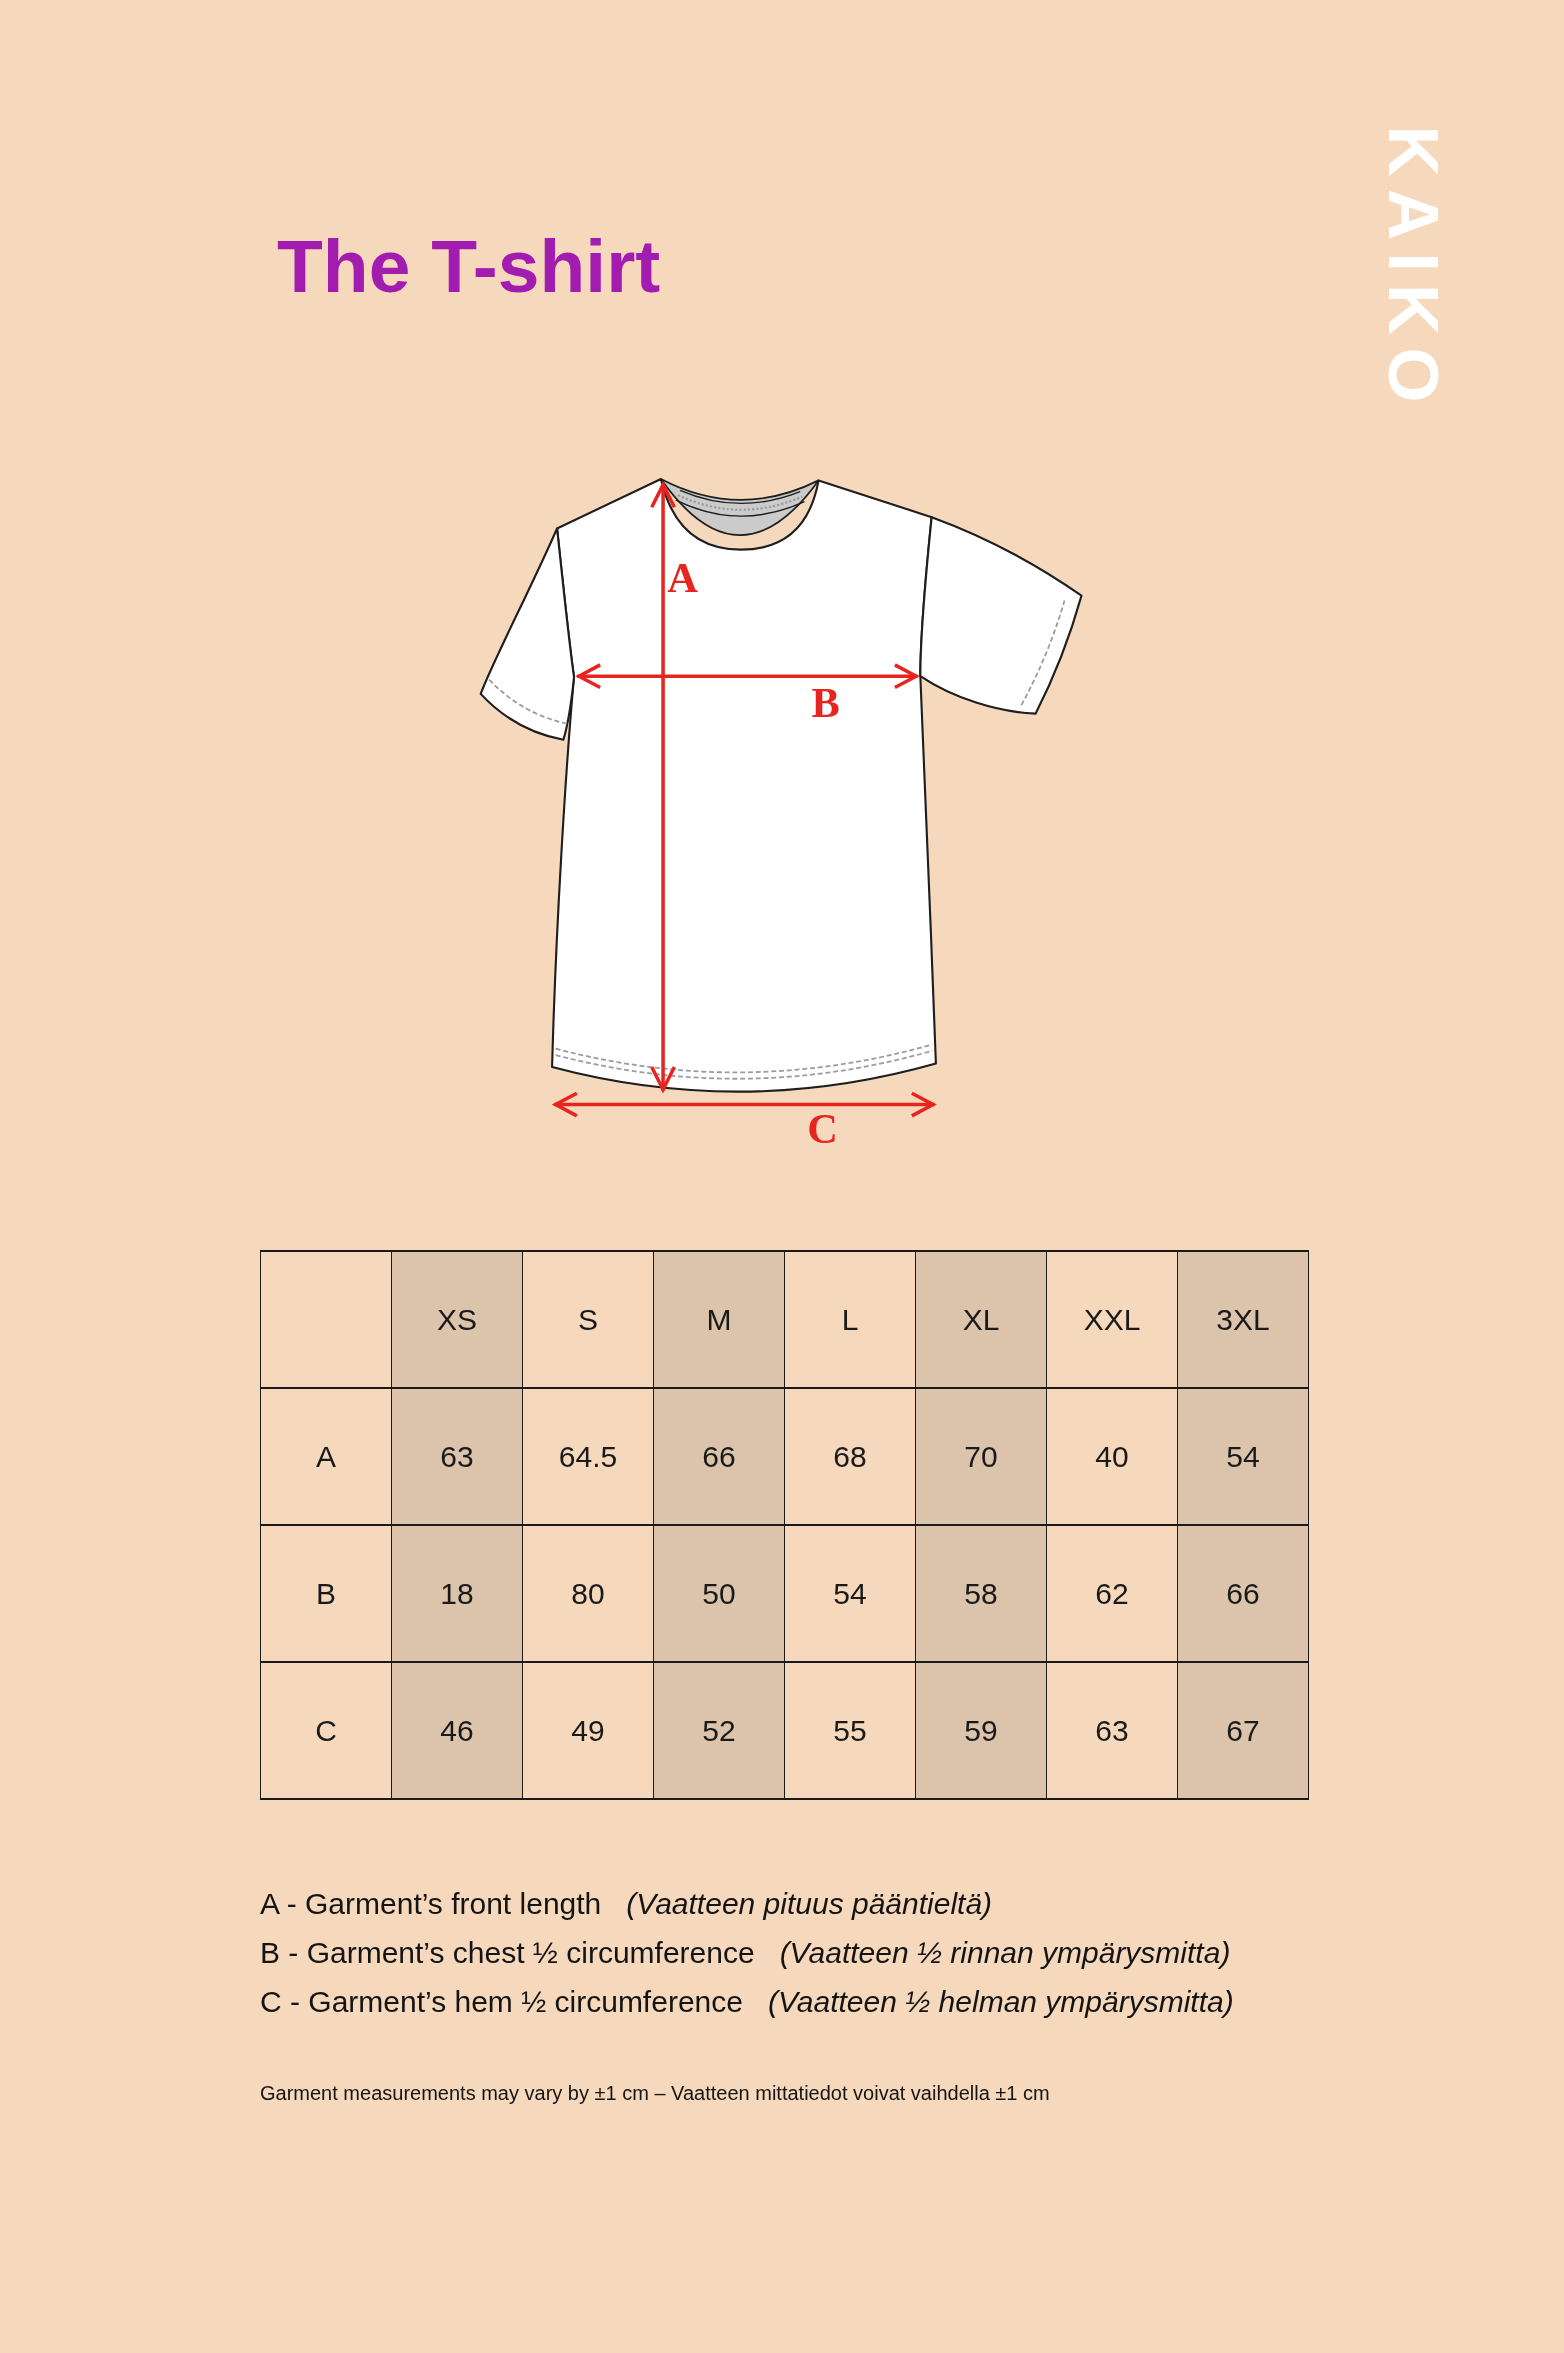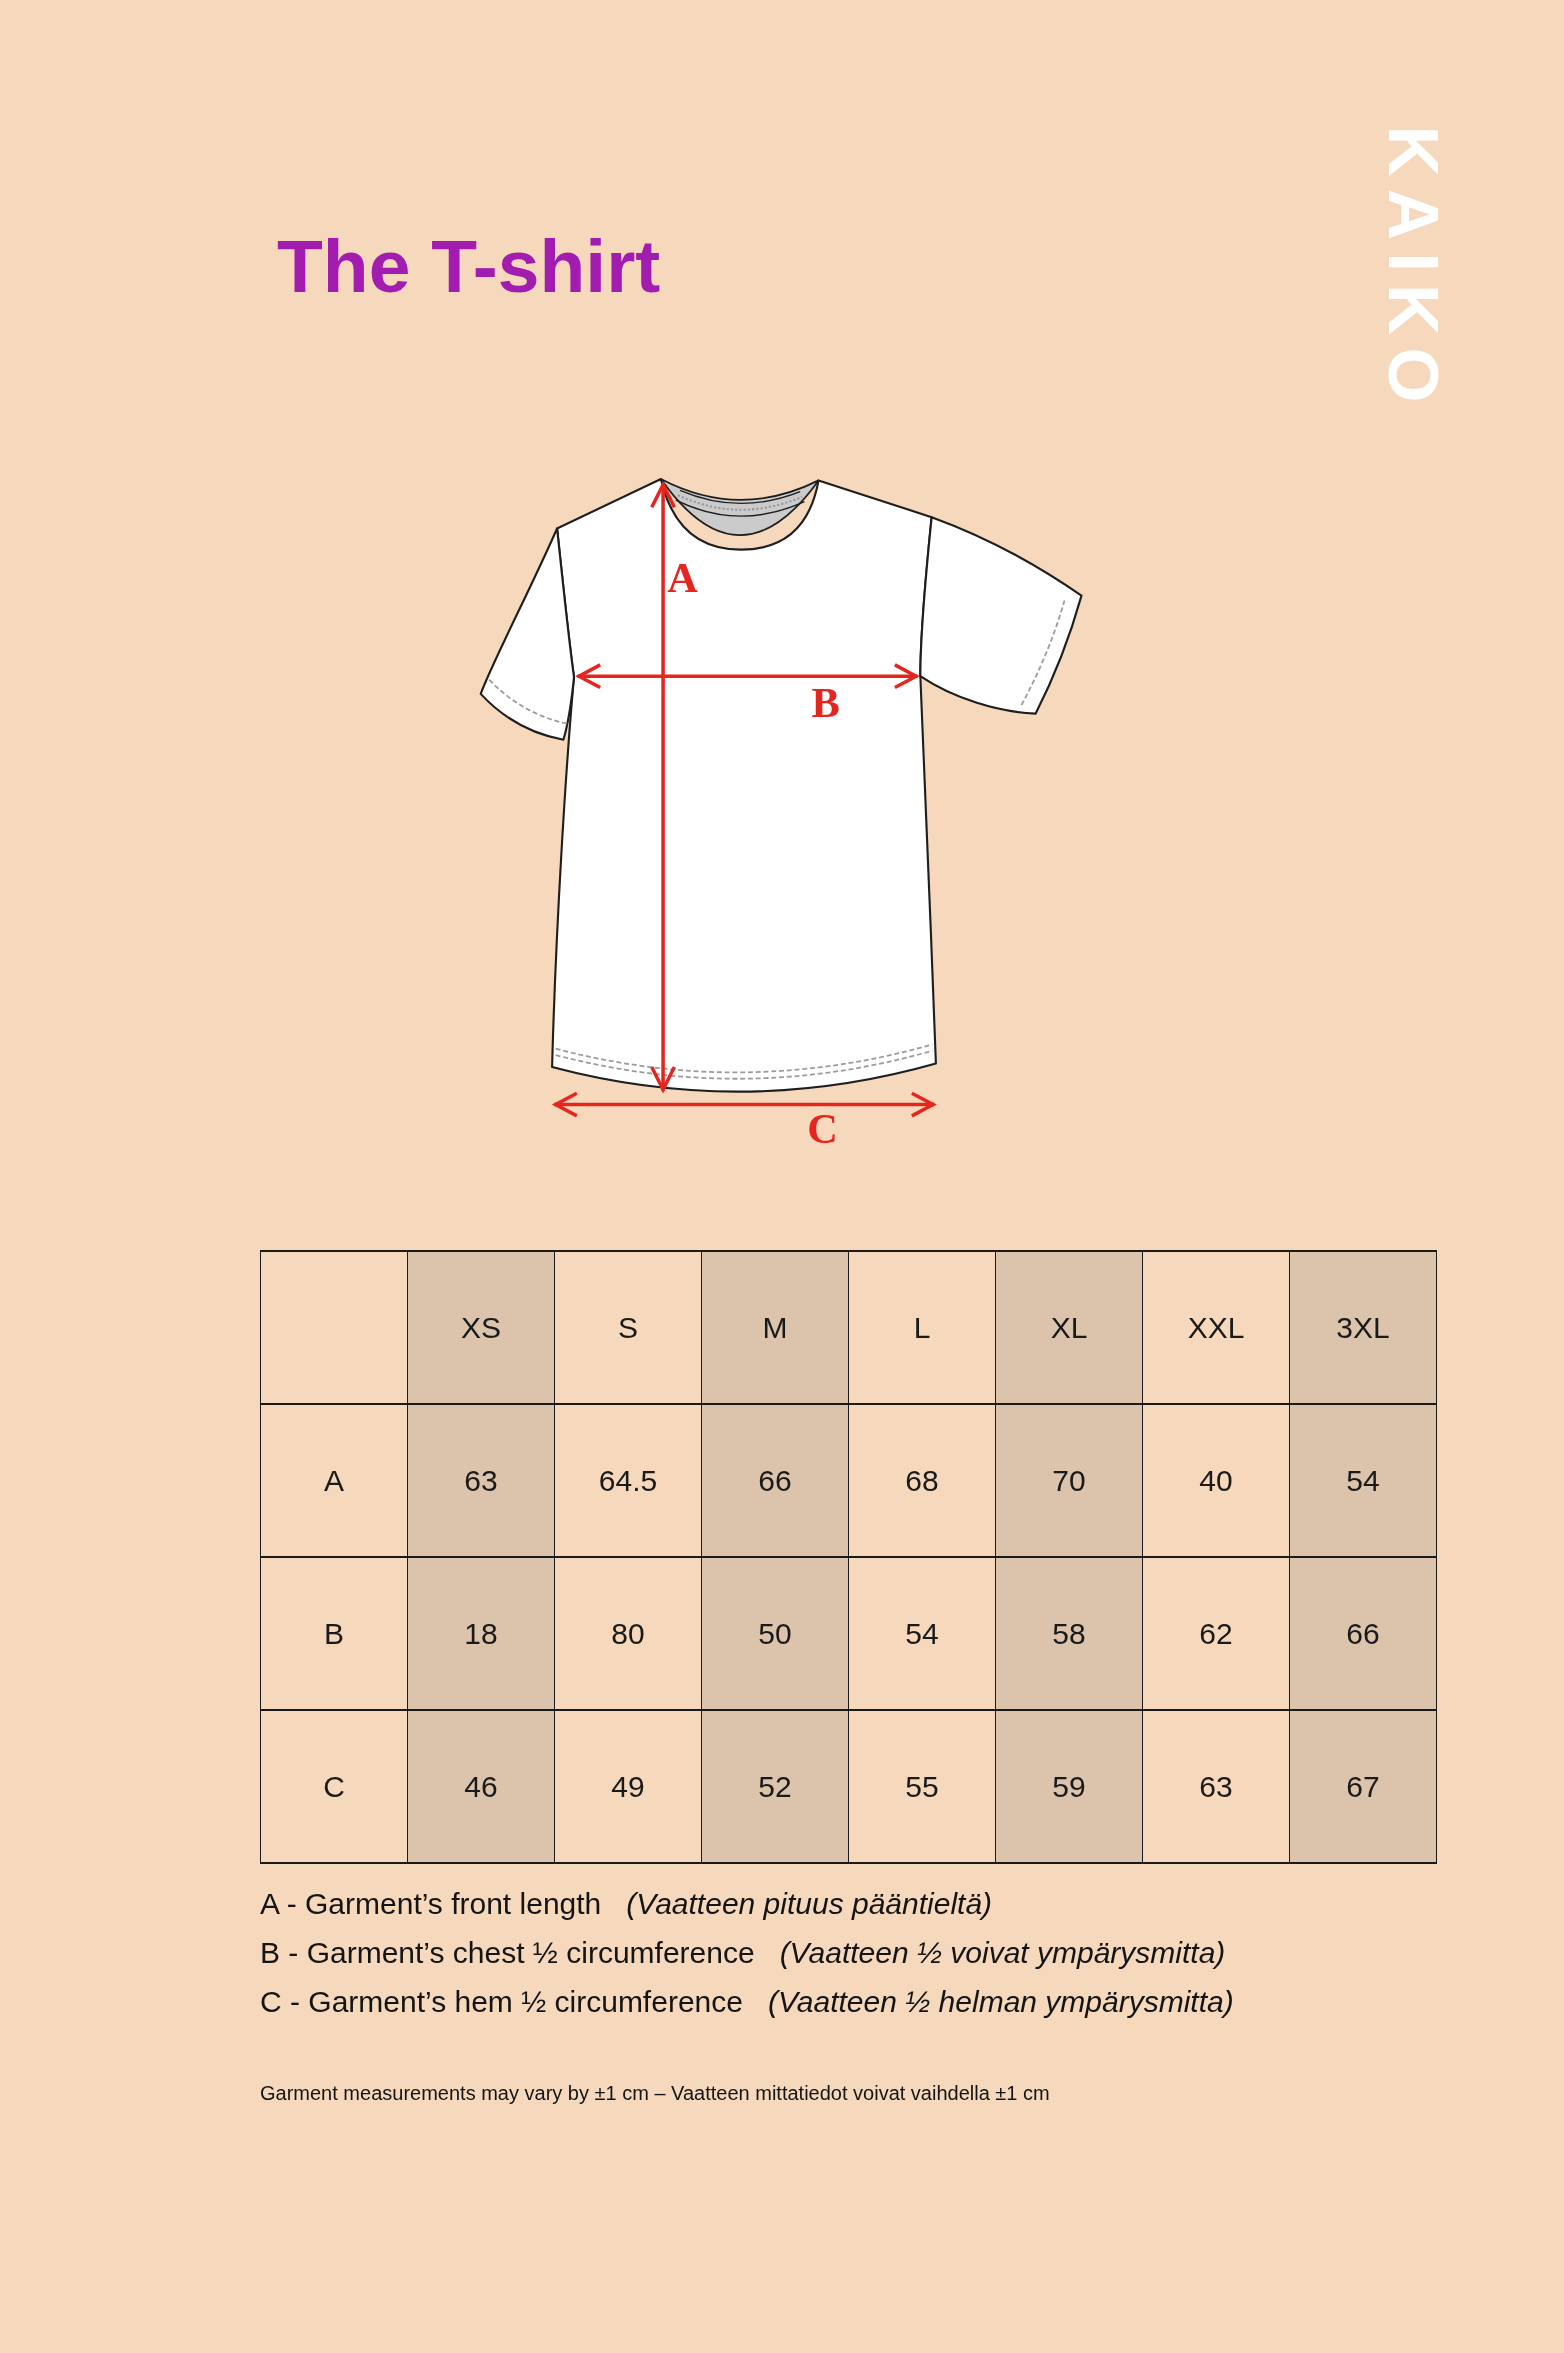--- a/index.html
+++ b/index.html
@@ -29,21 +29,21 @@
     position:absolute;left:260px;top:1250px;
     border-collapse:collapse;table-layout:fixed;
     width:1044px;height:542px;
   }
   table.size-table th, table.size-table td{
     border:1.4px solid #1a1a1a;
     border-top-width:2.1px;border-bottom-width:2.1px;
     width:130px;height:135px;
     text-align:center;vertical-align:middle;
     font-size:30px;font-weight:400;color:#1a1a1a;
-    padding:8px;
+    padding:0;
   }
   table.size-table .shade{background:#dbc4ab;}
   .legend{
     position:absolute;left:260px;top:1879px;
     font-size:30px;line-height:49px;color:#141414;
     white-space:nowrap;
   }
   .legend .leg-note{font-style:italic;margin-left:25px;}
   .footer{
     position:absolute;left:260px;top:2082px;
@@ -167,21 +167,21 @@
       <td class="shade">67</td>
     </tr>
   </tbody>
     </table>
 
   <div class="legend">
     <div class="legend-line">
       <span class="leg-main">A - Garment’s front length</span><span class="leg-note">(Vaatteen pituus pääntieltä)</span>
     </div>
     <div class="legend-line">
-      <span class="leg-main">B - Garment’s chest ½ circumference</span><span class="leg-note">(Vaatteen ½ voivat ympärysmitta)</span>
+      <span class="leg-main">B - Garment’s chest ½ circumference</span><span class="leg-note">(Vaatteen ½ rinnan ympärysmitta)</span>
     </div>
     <div class="legend-line">
       <span class="leg-main">C - Garment’s hem ½ circumference</span><span class="leg-note">(Vaatteen ½ helman ympärysmitta)</span>
     </div>
   </div>
 
   <div class="footer">Garment measurements may vary by ±1 cm – Vaatteen mittatiedot voivat vaihdella ±1 cm</div>
 
 </div>
 

